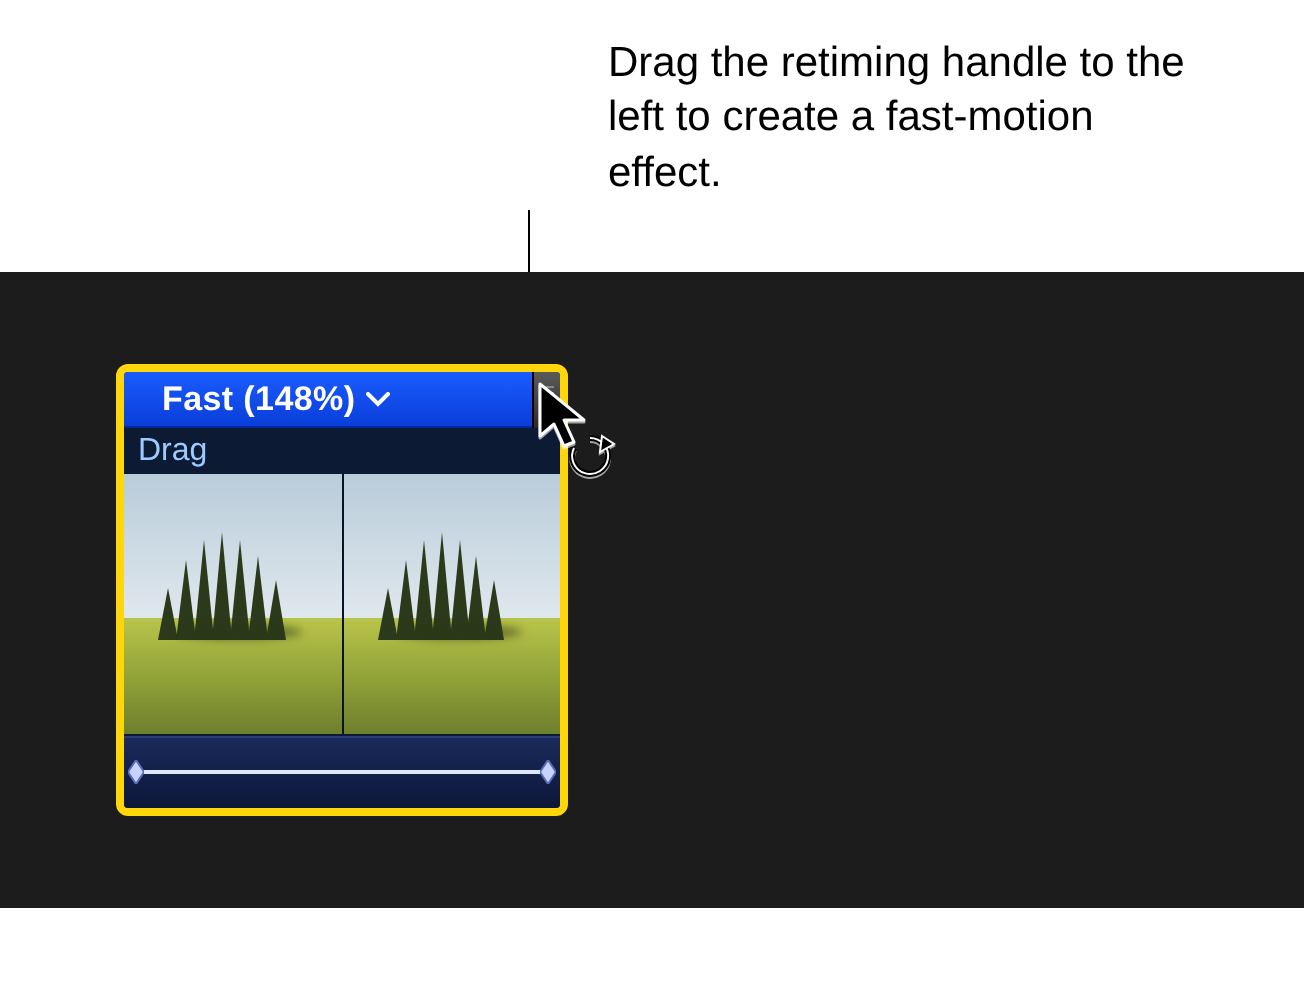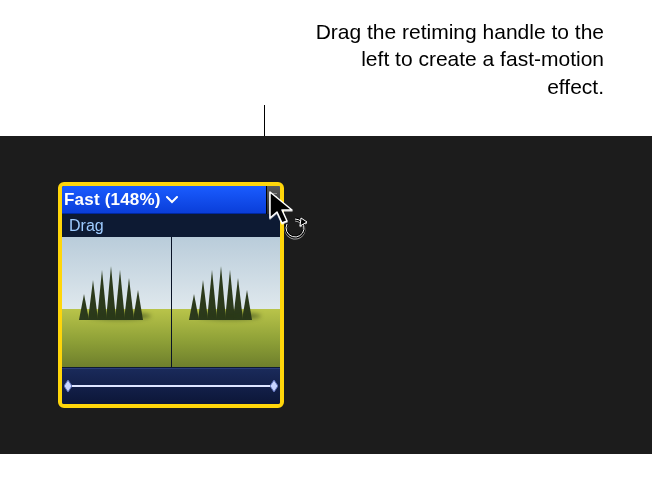--- a/index.html
+++ b/index.html
@@ -11,21 +11,20 @@
     }
     .annotation {
       position: absolute;
       left: 304px;
       top: 18px;
       width: 300px;
       font-size: 21px;
       line-height: 1.3;
       color: #000;
       font-weight: 400;
-      text-align: right;
     }
     .leader-line {
       position: absolute;
       left: 263.5px;
       top: 105px;
       width: 1px;
       height: 87px;
       background: #000;
     }
     .dark-band {
@@ -47,21 +46,21 @@
       background: #0d1a33;
       overflow: hidden;
     }
     .retime-bar {
       position: relative;
       height: 28px;
       background: linear-gradient(#1a5cff, #0a3ed9);
       border-bottom: 1px solid #0028a0;
       display: flex;
       align-items: center;
-      padding-left: 2px;
+      padding-left: 19px;
     }
     .retime-text {
       color: #fff;
       font-weight: 700;
       font-size: 17px;
       letter-spacing: 0.2px;
     }
     .dropdown-caret {
       margin-left: 5px;
       color: #fff;

